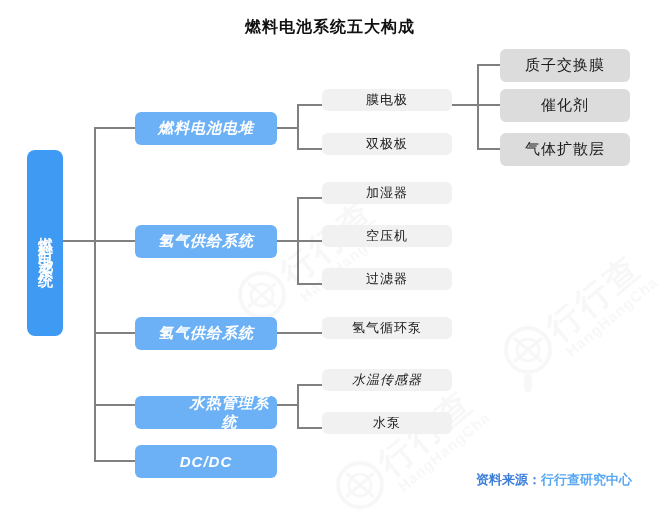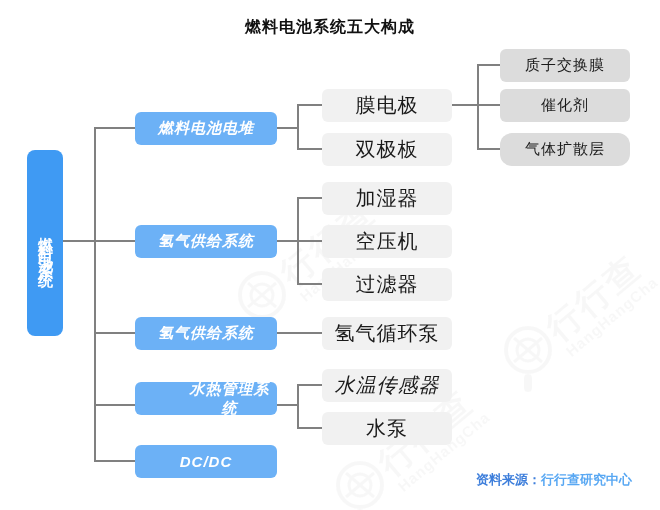--- a/index.html
+++ b/index.html
@@ -29,22 +29,22 @@
   .root{
     left:27px;top:150px;width:36px;height:186px;background:var(--root-box);
     border-radius:8px;color:#ffffff;font-size:15px;font-weight:700;
     writing-mode:vertical-rl;letter-spacing:7px;padding-top:6px;
   }
   .branch{
     left:135px;width:142px;height:33px;background:var(--branch-box);
     border-radius:6px;color:#ffffff;font-size:15px;font-weight:700;letter-spacing:1px;font-style:italic;
   }
   .leaf{
-    left:322px;width:130px;height:33px;background:var(--leaf-box);
-    border-radius:6px;color:var(--leaf-text);font-size:20px;letter-spacing:1px;
+    left:322px;width:130px;height:22px;background:var(--leaf-box);
+    border-radius:6px;color:var(--leaf-text);font-size:13px;letter-spacing:1px;
   }
   .leaf4{
     left:500px;width:130px;height:33px;background:var(--leaf-box-dark);
     border-radius:6px;color:var(--leaf-text);font-size:15px;letter-spacing:1px;
   }
   .line{position:absolute;background:var(--connector);}
   .h{height:2px;}
   .v{width:2px;}
   .source{
     position:absolute;right:28px;top:471px;font-size:13px;font-weight:700;white-space:nowrap;
@@ -137,33 +137,33 @@
   <div class="line h" style="left:277px;top:404px;width:20px;"></div>
   <div class="line v" style="left:297px;top:384px;height:45px;"></div>
   <div class="line h" style="left:297px;top:384px;width:25px;"></div>
   <div class="line h" style="left:297px;top:427px;width:25px;"></div>
 
   <div class="node root">燃料电池系统</div>
 
   <div class="node branch" style="top:112px;">燃料电池电堆</div>
   <div class="node branch" style="top:225px;">氢气供给系统</div>
   <div class="node branch" style="top:317px;">氢气供给系统</div>
-  <div class="node branch" style="top:382px;padding-left:47px;">水热管理系统</div>
+  <div class="node branch" style="top:396px;padding-left:47px;">水热管理系统</div>
   <div class="node branch" style="top:445px;">DC/DC</div>
 
   <div class="node leaf" style="top:89px;">膜电极</div>
   <div class="node leaf" style="top:133px;">双极板</div>
   <div class="node leaf" style="top:182px;">加湿器</div>
   <div class="node leaf" style="top:268px;">过滤器</div>
   <div class="node leaf" style="top:225px;">空压机</div>
   <div class="node leaf" style="top:317px;">氢气循环泵</div>
   <div class="node leaf" style="top:369px;font-style:italic;">水温传感器</div>
   <div class="node leaf" style="top:412px;">水泵</div>
 
   <div class="node leaf4" style="top:49px;">质子交换膜</div>
   <div class="node leaf4" style="top:89px;">催化剂</div>
-  <div class="node leaf4" style="top:133px;border-radius:12px;">气体扩散层</div>
+  <div class="node leaf4" style="top:133px;">气体扩散层</div>
 
   <div class="source">
     <span class="pfx">资料来源：</span><span class="nm">行行查研究中心</span>
   </div>
 
 </div>
 
 </body></html>

